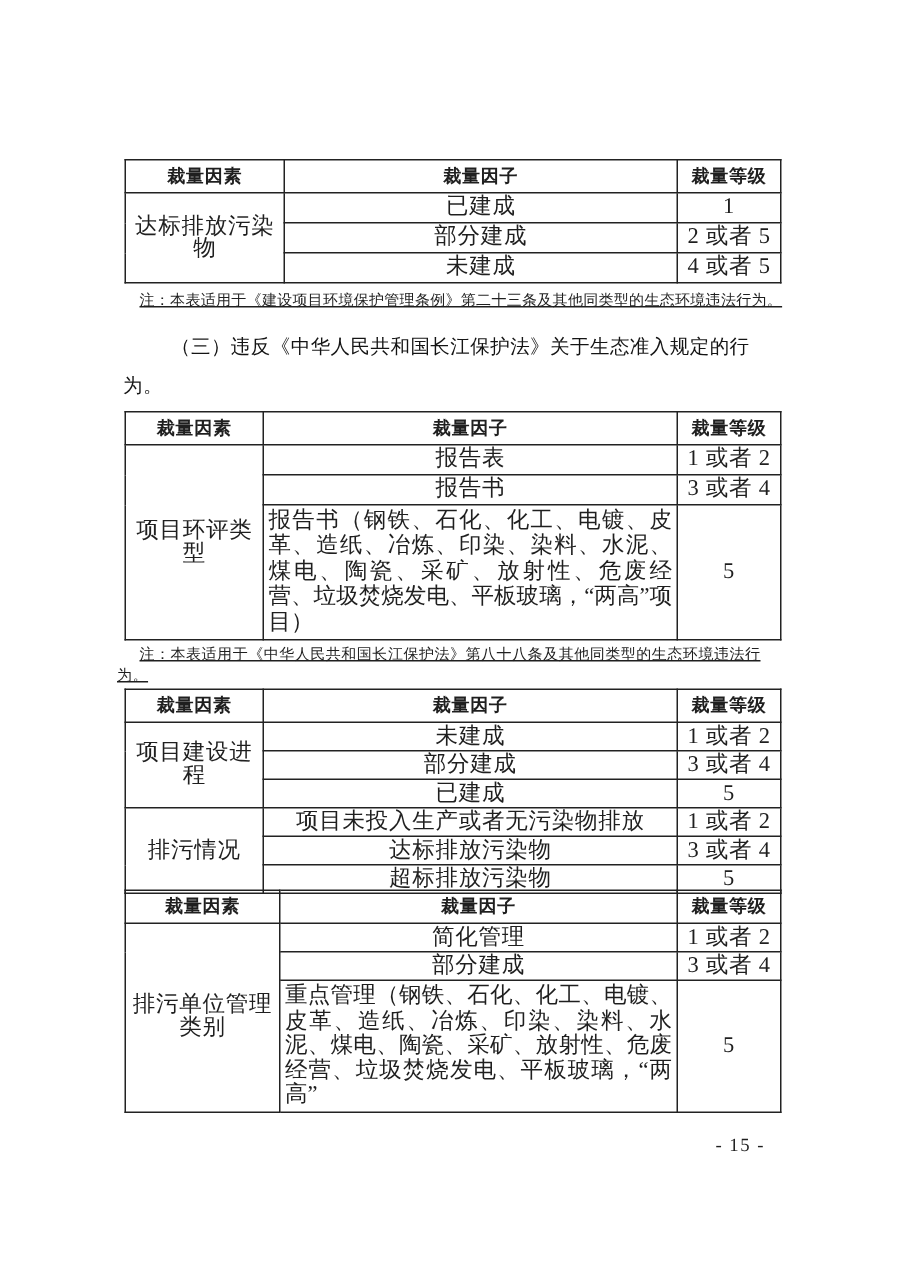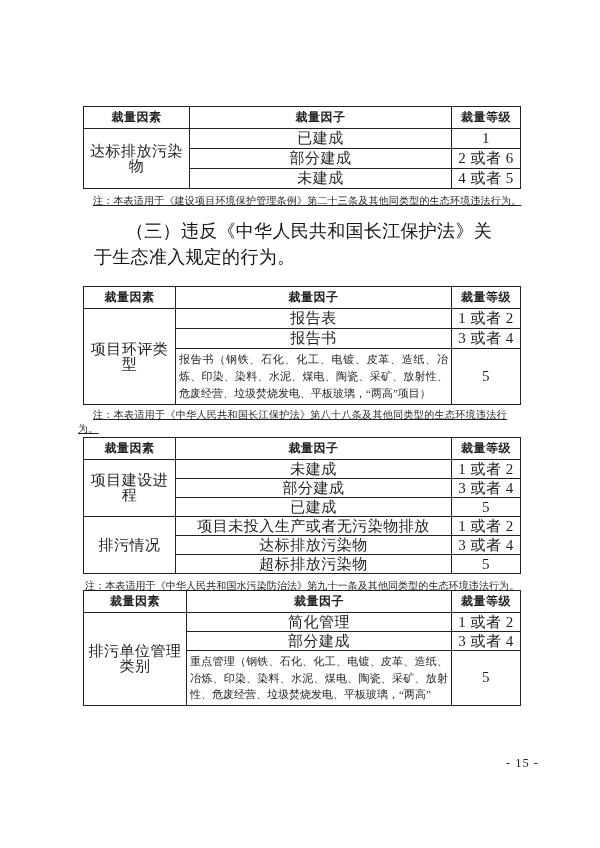--- a/index.html
+++ b/index.html
@@ -41,56 +41,56 @@
   }
   table.t34 td { height: 18px; }
   table.dtable tr.hdr td {
     font-weight: bold;
     font-size: 12px;
     height: 21px;
   }
   table.dtable td.long {
     text-align: justify;
     text-justify: inter-character;
-    font-size: 11px;
+    font-size: 15px;
     letter-spacing: 0;
     line-height: 17px;
     height: auto;
     padding: 2px 3px;
   }
   table.t4 td.long { line-height: 16.5px; }
   .note {
     font-size: 10px;
     line-height: 14px;
     margin: 5px 0 0 0;
     color: #1f1f1f;
     text-decoration: underline;
   }
   .note-1 { letter-spacing: 0.2px; text-indent: 15px; margin-top: 5px; }
   .note-2 { letter-spacing: 0.35px; text-indent: 15px; margin-top: 3px; }
   .note-3 { letter-spacing: 0.1px; text-indent: 7px; margin-top: 5px; }
   .heading {
-    font-size: 18px;
+    font-size: 13px;
     letter-spacing: 0.3px;
     line-height: 26px;
     text-indent: 32px;
     font-weight: normal;
     color: #141414;
-    margin: 16px;
+    margin: 4px;
   }
   .heading-3 { margin-top: 10px; }
   .heading-4 { margin-top: 12px; }
   .heading-5 { margin-top: 2px; }
   .mt-t2 { margin-top: 2px; }
   .mt-t3 { margin-top: 1px; }
   .mt-t4 { margin-top: -3px; }
   .page-number {
     position: absolute;
     top: 756px;
-    right: 61px;
+    right: 90px;
     font-size: 12.5px;
     letter-spacing: 1px;
     color: #1f1f1f;
   }
 </style>
 </head>
 <body>
 
 <div class="page">
 
@@ -106,21 +106,21 @@
       <td>裁量因子</td>
       <td>裁量等级</td>
     </tr>
     <tr>
       <td rowspan="3">达标排放污染物</td>
       <td>已建成</td>
       <td>1</td>
     </tr>
     <tr>
       <td>部分建成</td>
-      <td>2 或者 6</td>
+      <td>2 或者 5</td>
     </tr>
     <tr>
       <td>未建成</td>
       <td>4 或者 5</td>
     </tr>
   </tbody>
     </table>
   <div class="note note-1">注：本表适用于《建设项目环境保护管理条例》第二十三条及其他同类型的生态环境违法行为。</div>
 
   <p class="heading heading-3">（三）违反《中华人民共和国长江保护法》关于生态准入规定的行为。</p>
@@ -188,21 +188,20 @@
     <tr>
       <td>达标排放污染物</td>
       <td>3 或者 4</td>
     </tr>
     <tr>
       <td>超标排放污染物</td>
       <td>5</td>
     </tr>
   </tbody>
     </table>
-  <div class="note note-3">注：本表适用于《中华人民共和国水污染防治法》第九十一条及其他同类型的生态环境违法行为。</div>
 
 
   <table class="dtable t4 t34 mt-t4">
     <colgroup>
         <col style="width:103px">
         <col style="width:265px">
         <col style="width:69px">
       </colgroup>
     <tbody>
         <tr class="hdr">

